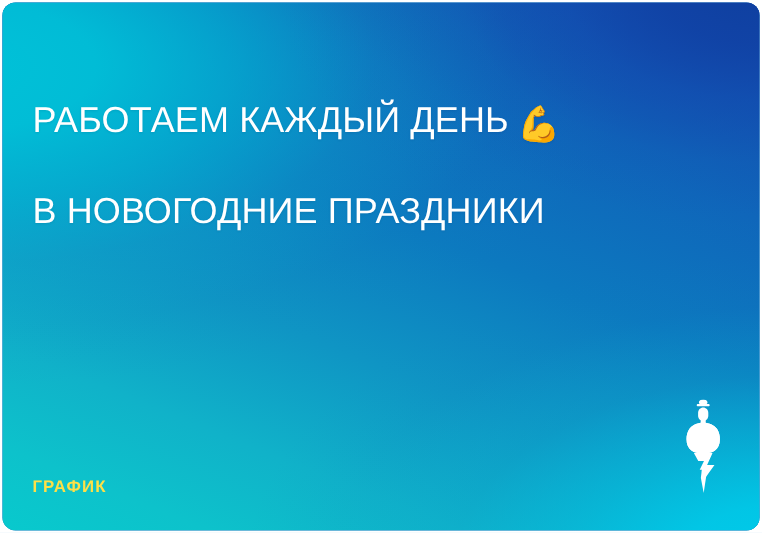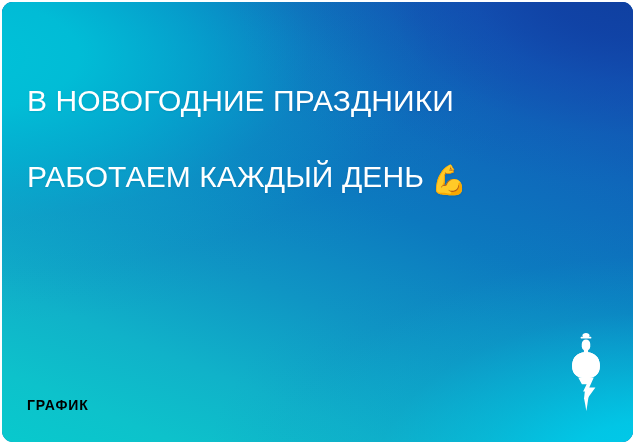--- a/index.html
+++ b/index.html
@@ -105,21 +105,21 @@
     line-height: 1;
     vertical-align: -3px;
     margin-left: 7px;
   }
 
   
   #caption {
     position: absolute;
     left: 25px;
     top: 395px;
-    color: #000000;
+    color: #fde047;
     font-size: 14px;
     font-weight: 700;
     letter-spacing: 0.9px;
     line-height: 16px;
   }
 
   
   #brand-logo {
     position: absolute;
     left: 563px;
@@ -137,22 +137,22 @@
 <body>
 
 <div id="banner-card">
 
   <div class="grad-base"></div>
   <div class="grad-bloom-left"></div>
   <div class="grad-bloom-br"></div>
   <div class="grad-deep-tr"></div>
 
   <div id="headline">
+    <span class="headline-line"><span>РАБОТАЕМ КАЖДЫЙ ДЕНЬ</span><span class="emoji">💪</span></span>
     <span class="headline-line">В НОВОГОДНИЕ ПРАЗДНИКИ</span>
-    <span class="headline-line"><span>РАБОТАЕМ КАЖДЫЙ ДЕНЬ</span><span class="emoji">💪</span></span>
   </div>
 
   <div id="caption">ГРАФИК</div>
 
   <div id="brand-logo">
     <svg viewBox="0 0 42 78" xmlns="http://www.w3.org/2000/svg" aria-hidden="true">
       <g fill="#ffffff">
 
         <path d="M17.4 2.4c0-1.3 1.6-2.4 3.6-2.4s3.6 1.1 3.6 2.4c0 .5-.25.95-.7 1.3h1.5c.55 0 1 .42 1 .95s-.45.95-1 .95H16.6c-.55 0-1-.42-1-.95s.45-.95 1-.95h1.5c-.45-.35-.7-.8-.7-1.3z"></path>
 

